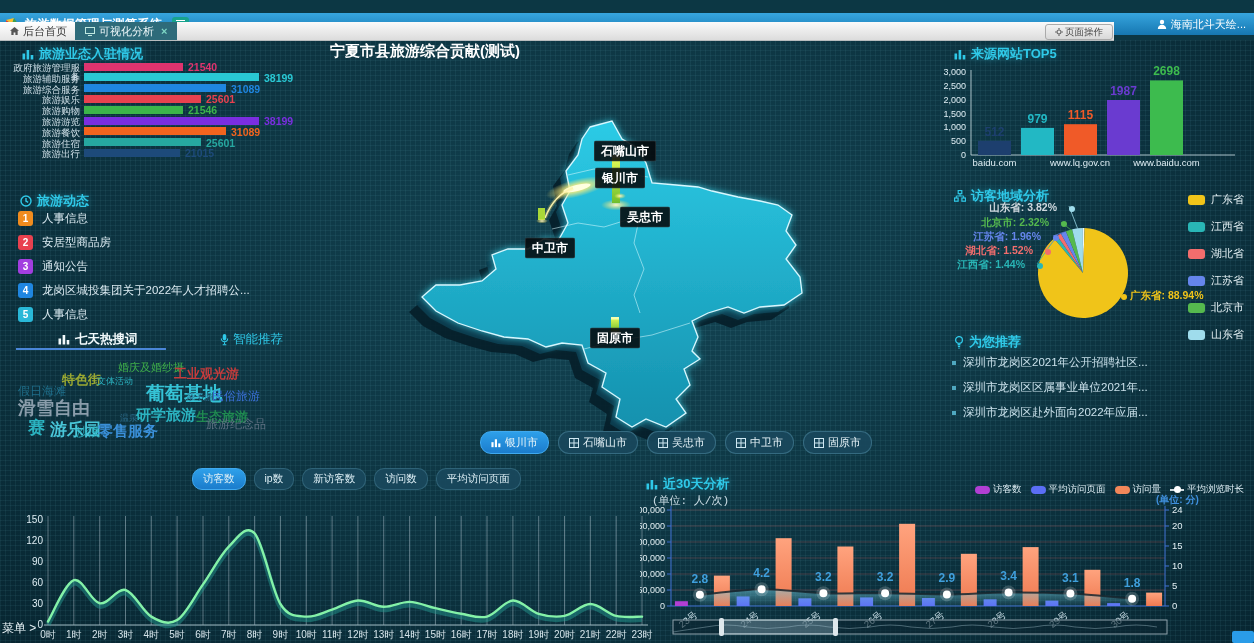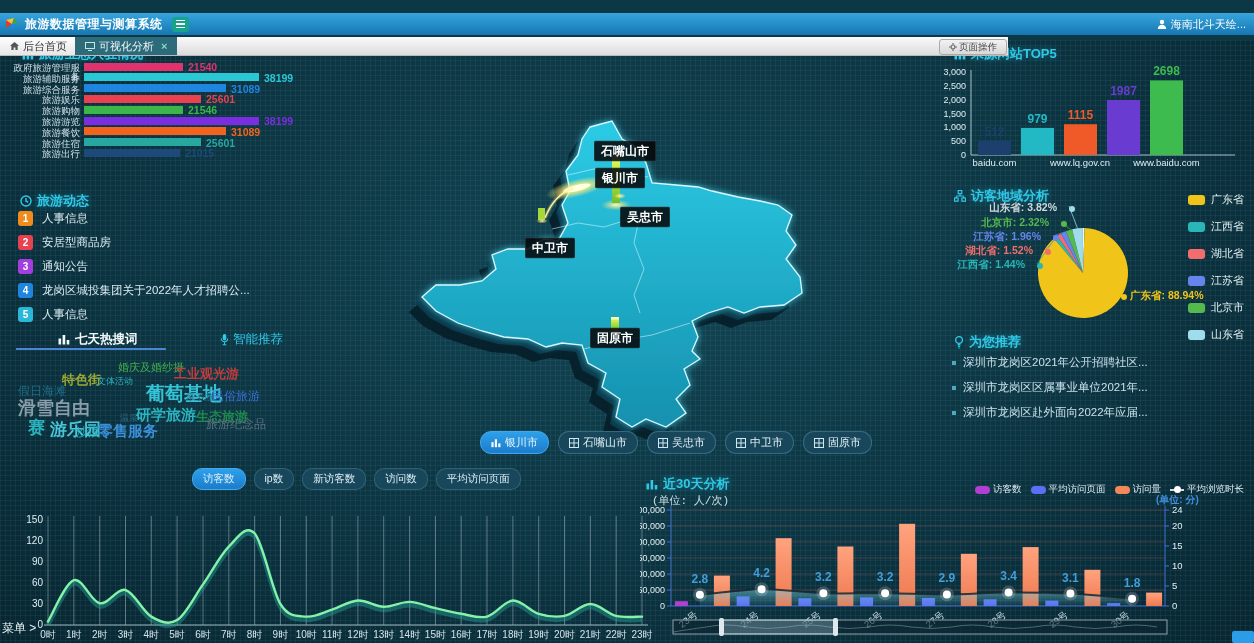--- a/index.html
+++ b/index.html
@@ -15,21 +15,21 @@
   
   #hdr{position:absolute;top:13px;left:0;width:1254px;height:22px;
     background:linear-gradient(#37a5de,#1677b1);display:flex;align-items:center;z-index:30;}
   #hdr-title{color:#fff;font-weight:bold;font-size:12px;margin-left:6px;letter-spacing:.5px;}
   #hdr-menu{width:17px;height:15px;background:#17a38e;border-radius:3px;margin-left:9px;
     display:flex;flex-direction:column;justify-content:center;gap:2px;align-items:center;cursor:pointer;}
   #hdr-menu i{display:block;width:9px;height:1.5px;background:#fff;}
   #hdr-user{position:absolute;right:8px;top:0;height:22px;display:flex;align-items:center;gap:4px;
     color:#fff;font-size:11px;cursor:pointer;}
   
-  #tabs{position:absolute;top:37px;left:0;width:1008px;height:18px;
+  #tabs{position:absolute;top:22px;left:0;width:1114px;height:18px;
     background:linear-gradient(#fafafa,#dcdcdc);border-bottom:1px solid #b8bcbe;z-index:30;}
   .tab{position:absolute;top:0;height:18px;display:flex;align-items:center;gap:4px;
     font-size:11px;padding:0 10px;cursor:pointer;box-sizing:border-box;}
   #tab-home{left:0;color:#333;background:linear-gradient(#ffffff,#e6e6e6);border-right:1px solid #c4c4c4;}
   #tab-viz{left:75px;color:#eef8fa;background:#2e6b7a;}
   #tab-viz .close{color:#7fd8c6;font-weight:bold;margin-left:3px;font-size:11px;}
   #page-ops{position:absolute;right:1px;top:2px;height:14px;max-width:54px;overflow:hidden;white-space:nowrap;
     background:linear-gradient(#f2f2f2,#d8d8d8);border:1px solid #aaa;border-radius:3px;
     font-size:9.5px;color:#444;display:flex;align-items:center;gap:2px;padding:0 9px;cursor:pointer;}
   
@@ -278,20 +278,21 @@
       <span class="cw" style="left: 120px; top: 62px; font-size: 9px; color: rgb(43, 106, 138); font-weight: normal;">温泉</span>
       <span class="cw" style="left: 136px; top: 55px; font-size: 15px; color: rgb(43, 179, 192); font-weight: bold;">研学旅游</span>
       <span class="cw" style="left: 196px; top: 58px; font-size: 13px; color: rgb(31, 138, 80); font-weight: bold;">生态旅游</span>
       <span class="cw" style="left: 206px; top: 66px; font-size: 12px; color: rgb(95, 113, 130); font-weight: normal;">旅游纪念品</span>
       <span class="cw" style="left: 28px; top: 67px; font-size: 17px; color: rgb(43, 179, 192); font-weight: bold;">赛</span>
       <span class="cw" style="left: 50px; top: 69px; font-size: 17px; color: rgb(73, 198, 216); font-weight: bold;">游乐园</span>
       <span class="cw" style="left: 76px; top: 74px; font-size: 12px; color: rgb(43, 179, 192); font-weight: normal;">沙漠</span>
       <span class="cw" style="left: 98px; top: 71px; font-size: 15px; color: rgb(58, 143, 216); font-weight: bold;">零售服务</span>
     </div>
 
+  <div id="center-title">宁夏市县旅游综合贡献(测试)</div>
 
   <svg id="mapsvg" width="620" height="405" viewBox="0 0 620 405">
     <defs>
       <linearGradient id="mapFill" x1="0" y1="0" x2="0" y2="1">
         <stop offset="0" stop-color="#2ccbe6"></stop>
           <stop offset="1" stop-color="#1591ae"></stop>
       </linearGradient>
       <linearGradient id="pillarG" x1="0" y1="0" x2="0" y2="1">
         <stop offset="0" stop-color="#eaff5a"></stop>
           <stop offset="1" stop-color="#6fbf2e"></stop>

